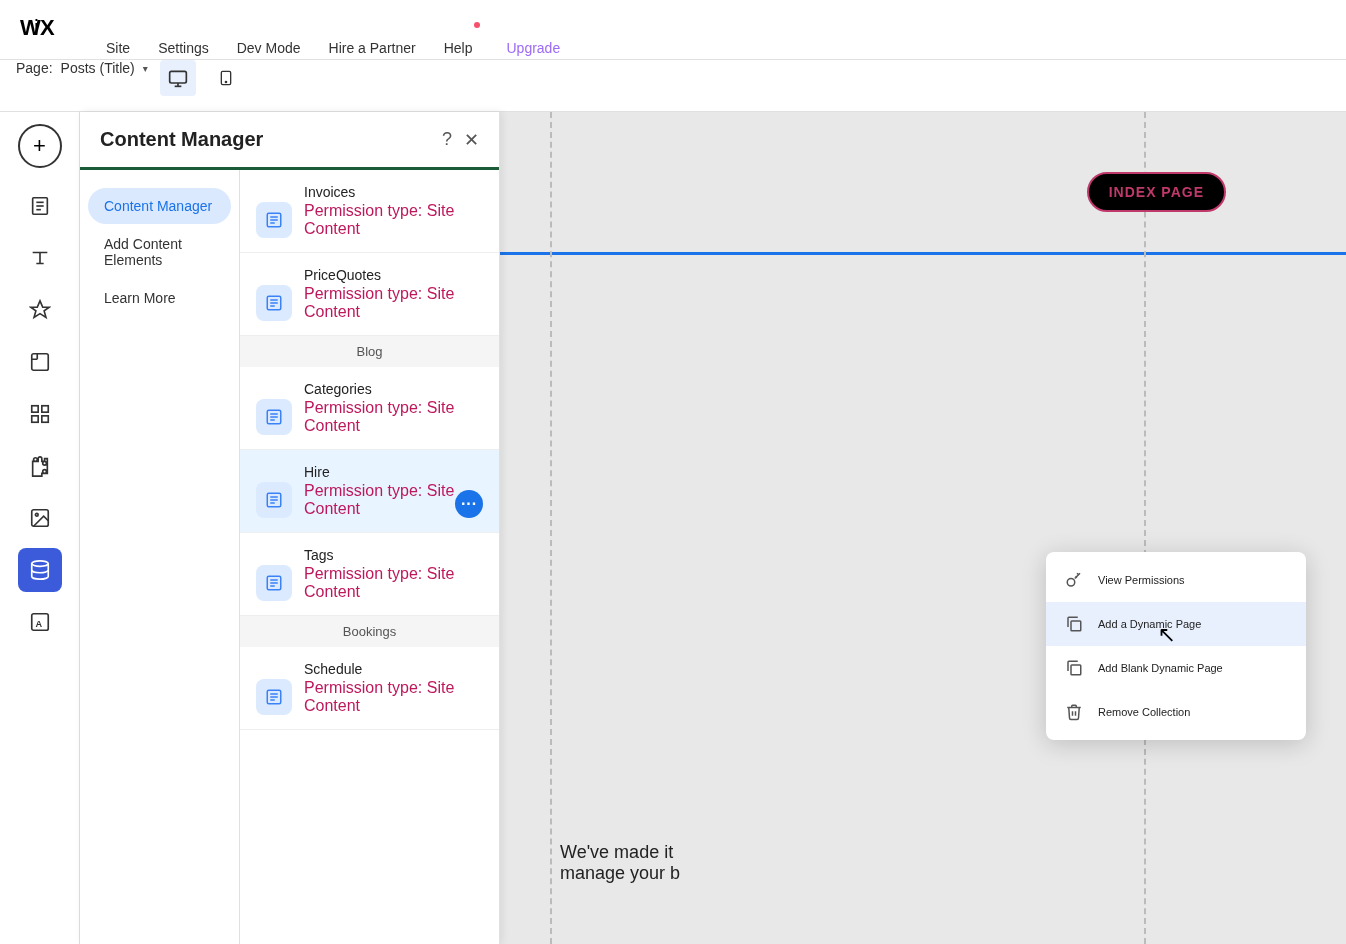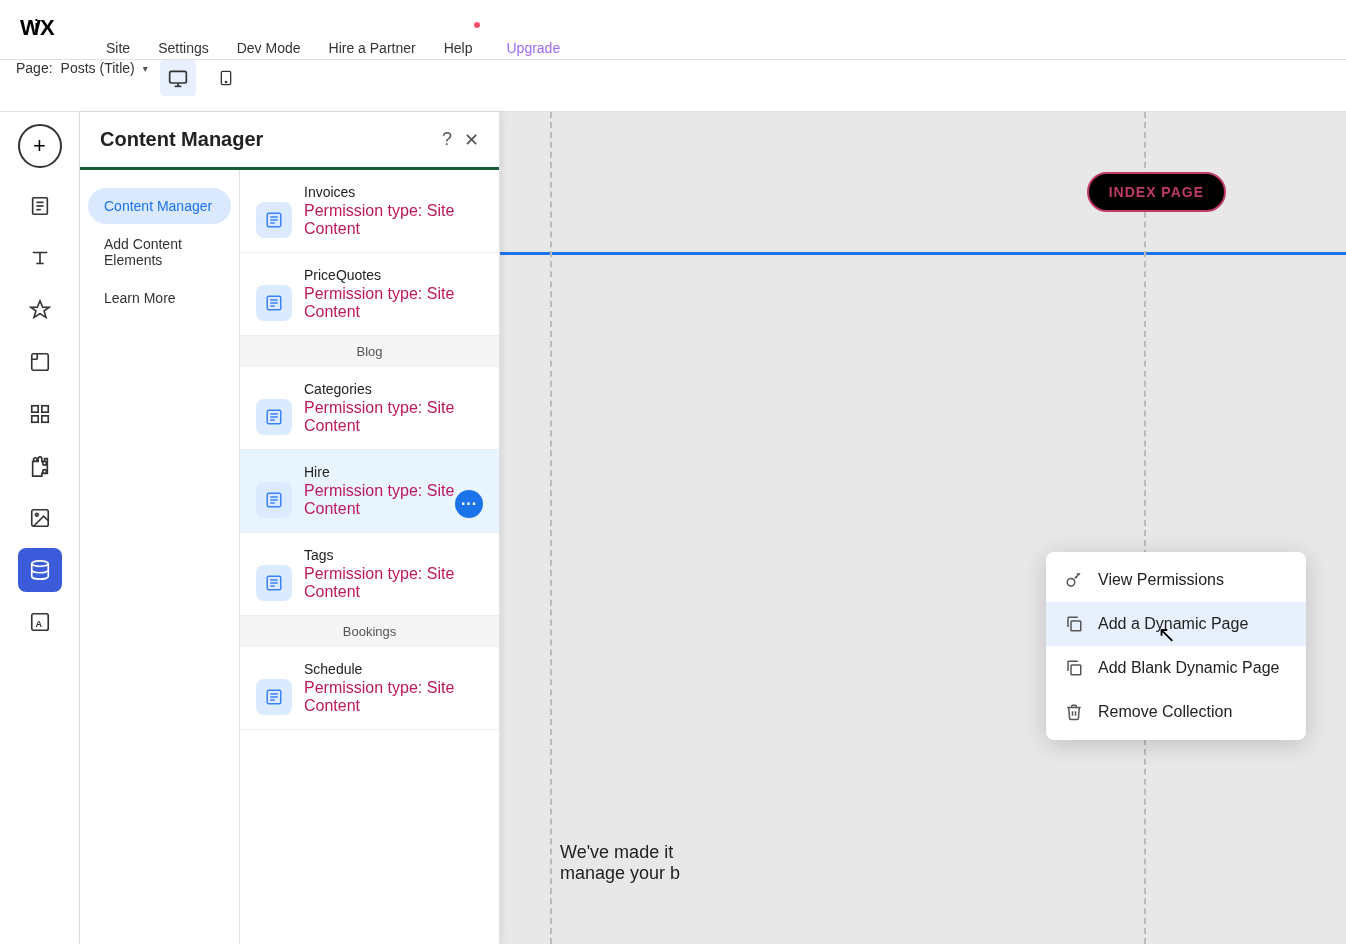--- a/index.html
+++ b/index.html
@@ -136,21 +136,21 @@
       top: 440px; right: 40px;
       background: #fff;
       border-radius: 8px;
       box-shadow: 0 4px 24px rgba(0,0,0,0.18);
       min-width: 260px;
       z-index: 200;
       padding: 6px 0;
     }
     .ctx-item {
       display: flex; align-items: center; gap: 14px;
-      padding: 12px 18px; font-size: 16px; color: #222;
+      padding: 12px 18px; font-size: 11px; color: #222;
       cursor: pointer;
     }
     .ctx-item.highlighted { background: #e8f0fe; }
     .ctx-icon { width: 20px; height: 20px; display: flex; align-items: center; justify-content: center; color: #555; flex-shrink: 0; }
     .cursor-indicator {
       position: absolute; top: 510px; right: 170px;
       font-size: 22px; z-index: 300; pointer-events: none;
     }
   </style>
 </head>

